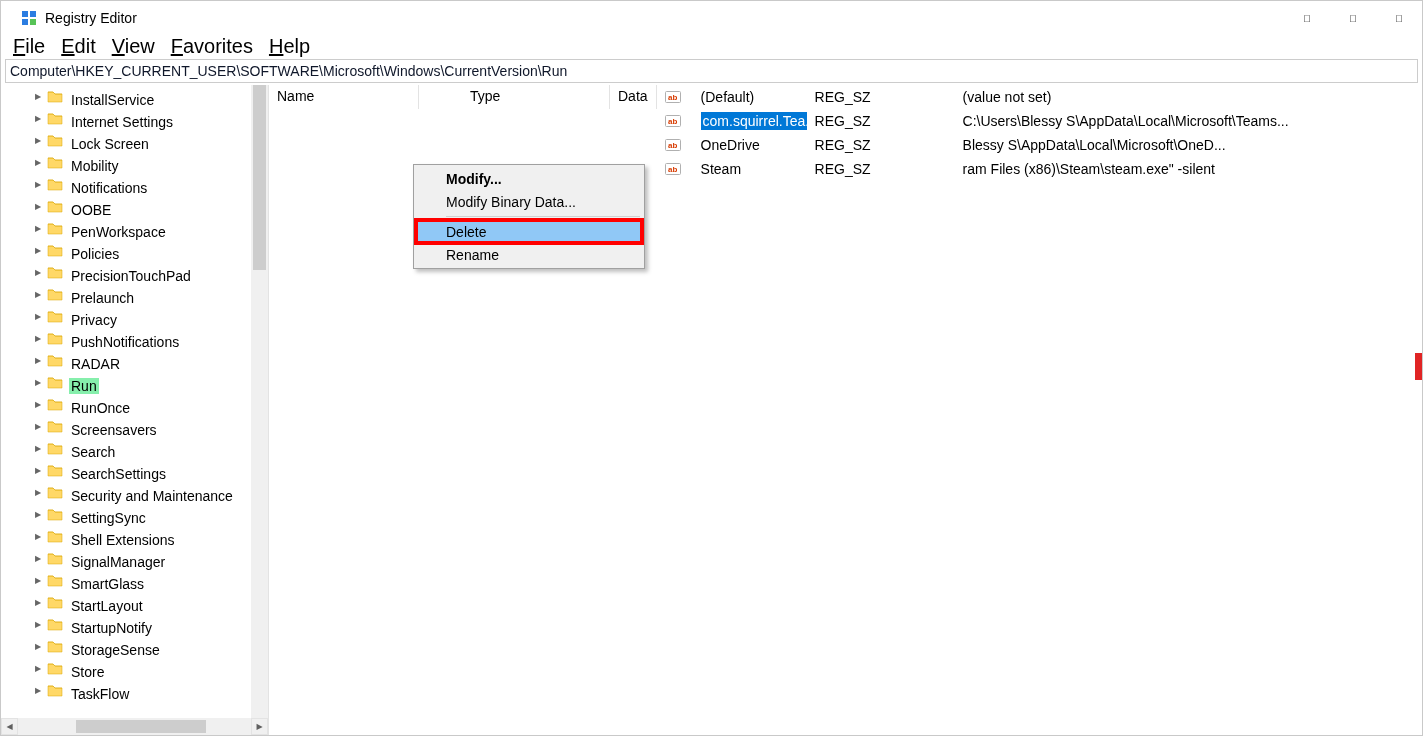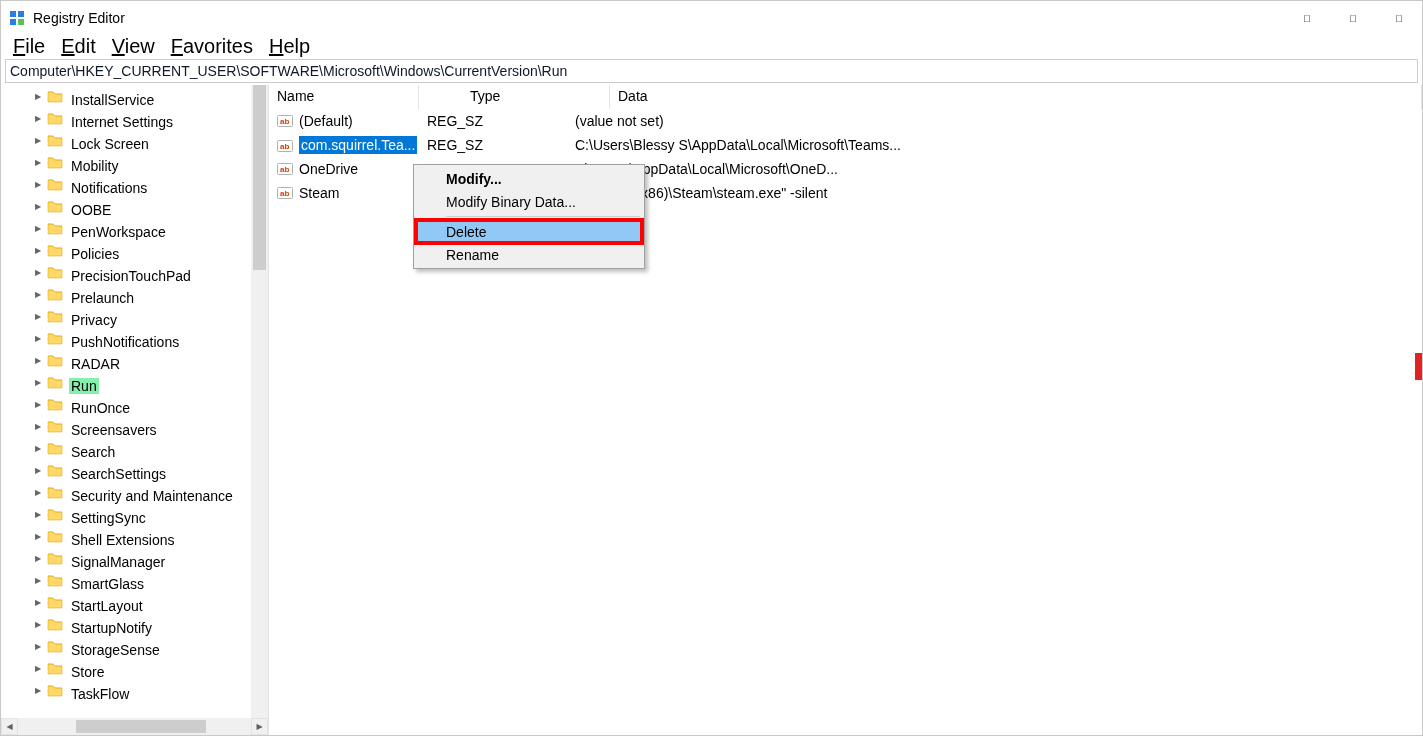--- a/index.html
+++ b/index.html
@@ -8,21 +8,21 @@
     font-family: "Segoe UI", Tahoma, sans-serif;
     font-size: 12px;
     background: #ffffff;
     color: #000;
     overflow: hidden;
     user-select: none;
   }
   .window { display: flex; flex-direction: column; height: 100%; border: 1px solid #c9c9c9; box-sizing: border-box; }
 
   
-  .titlebar { height: 34px; display: flex; align-items: center; padding-left: 8px; font-size: 14px; }
+  .titlebar { height: 34px; display: flex; align-items: center; padding-left: 20px; font-size: 14px; }
   .titlebar .icon { width: 16px; height: 16px; margin-right: 8px; display:flex; align-items:center; justify-content:center; }
   .titlebar .spacer { flex: 1; }
   .winbtn { width: 46px; height: 34px; display:flex; align-items:center; justify-content:center; font-family: "Segoe MDL2 Assets","Segoe UI Symbol",sans-serif; font-size: 10px; }
 
   
   .menubar { height: 22px; display:flex; align-items:center; padding: 0 4px; font-size: 20px; }
   .menubar .menuitem { padding: 2px 8px; }
   .menubar .menuitem span.u { text-decoration: underline; }
 
   
@@ -47,29 +47,29 @@
   .tree-hscroll { position:absolute; left:0; right:0; bottom:0; height:17px; background:#f0f0f0; display:flex; align-items:center; }
   .tree-hscroll .btn { width:17px; height:17px; background:#f0f0f0; display:flex; align-items:center; justify-content:center; font-size:8px; color:#606060; border:1px solid #e3e3e3; box-sizing:border-box;}
   .tree-hscroll .track { flex:1; height:17px; background:#f0f0f0; position:relative; }
   .tree-hscroll .thumb { position:absolute; left:58px; top:2px; width:130px; height:13px; background:#cdcdcd; }
 
   
   .tree-vscroll { position:absolute; top:0; right:0; bottom:17px; width:17px; background:#f0f0f0; }
   .tree-vscroll .vthumb { position:absolute; left:2px; top:0; width:13px; height:185px; background:#cdcdcd; }
 
   
-  .valuespane { flex:1; display:flex; flex-direction:column; position:relative; font-size:14px; }
+  .valuespane { flex:1; display:flex; position:relative; font-size:14px; }
   .vheader { display:flex; height:24px; font-size:14px; color:#000; }
   .vheader .col { padding: 3px 8px; border-right: 1px solid #e3e3e3; box-sizing:border-box; }
   .col-name { width: 150px; }
   .col-type { width: 148px; margin-left: 43px; }
   .col-data { flex:1; }
   .vrow { display:flex; height:24px; align-items:center; }
   .vrow .cell { padding: 0 8px; box-sizing:border-box; white-space:nowrap; overflow:hidden; text-overflow:ellipsis; }
-  .vrow .cell.name { width:150px; display:flex; align-items:flex-end; gap:6px; }
+  .vrow .cell.name { width:150px; display:flex; align-items:center; gap:20px; }
   .vrow .cell.type { width:148px; }
   .vrow .cell.data { flex:1; }
   .vrow.selected .nametext { background:#0078d7; color:#fff; padding:1px 2px; }
   .reg-string-icon { width:16px; height:16px; flex:none; }
 
   
   .context-menu {
     position:absolute; left: 144px; top: 59px; width: 226px;
     background:#f0f0f0; border:1px solid #a0a0a0; box-shadow: 3px 3px 4px rgba(0,0,0,0.25);
     padding: 2px; font-size:14px;

